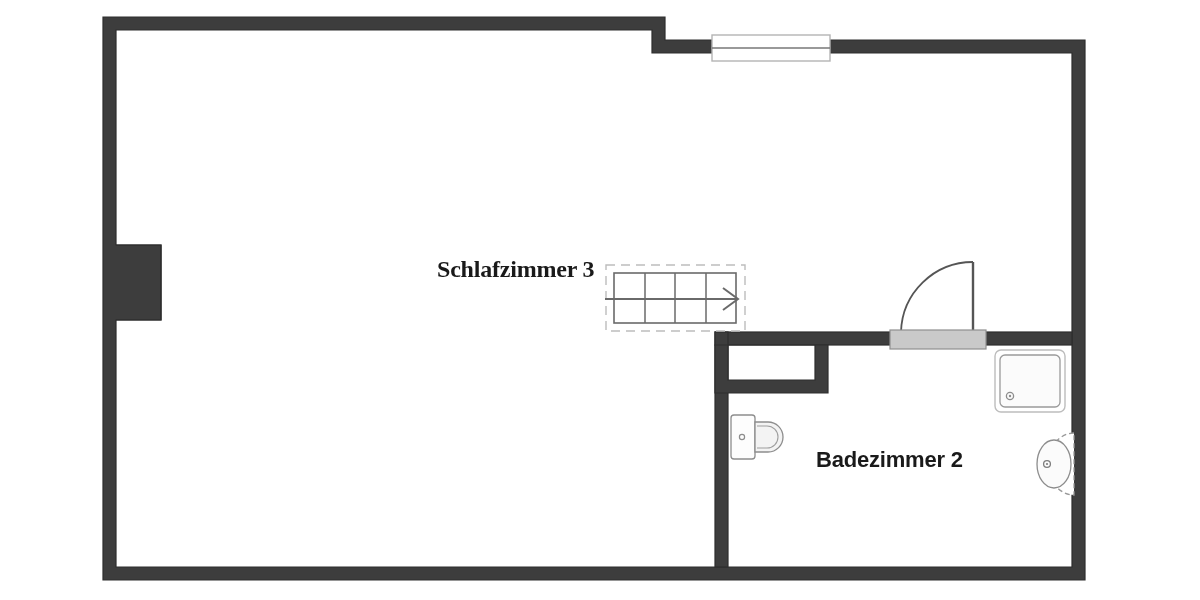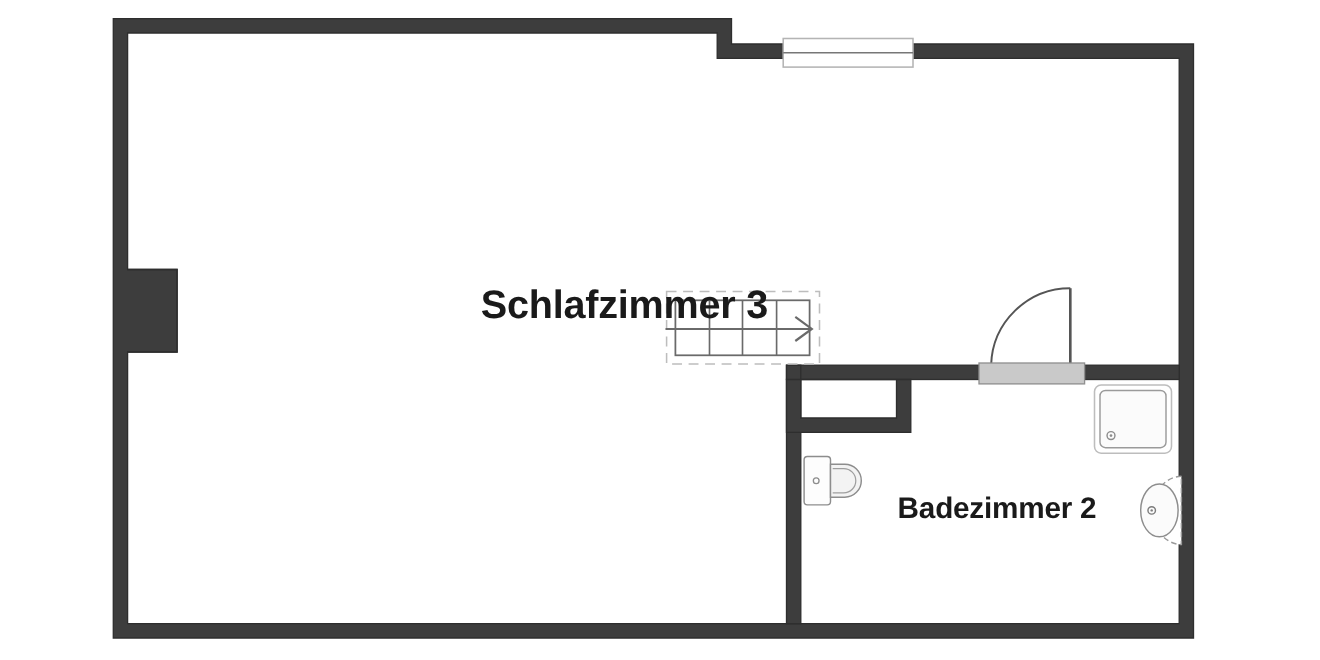--- a/index.html
+++ b/index.html
@@ -31,26 +31,27 @@
     position: absolute;
     font-family: "Liberation Sans", sans-serif;
     font-weight: bold;
     color: #1a1a1a;
     white-space: nowrap;
     letter-spacing: -0.2px;
   }
   #label-schlafzimmer-3 {
     left: 437px;
     top: 256px;
-    font-size: 36px;
+    font-size: 24px;
+    font-family: Liberation Serif, serif;
   }
   #label-badezimmer-2 {
     left: 816px;
     top: 447px;
-    font-size: 27px;
+    font-size: 22px;
   }
 </style>
 </head>
 <body>
 
 <div id="floorplan-root">
 
   <svg id="floorplan-svg" viewBox="0 0 1200 600">
 
     <g>

